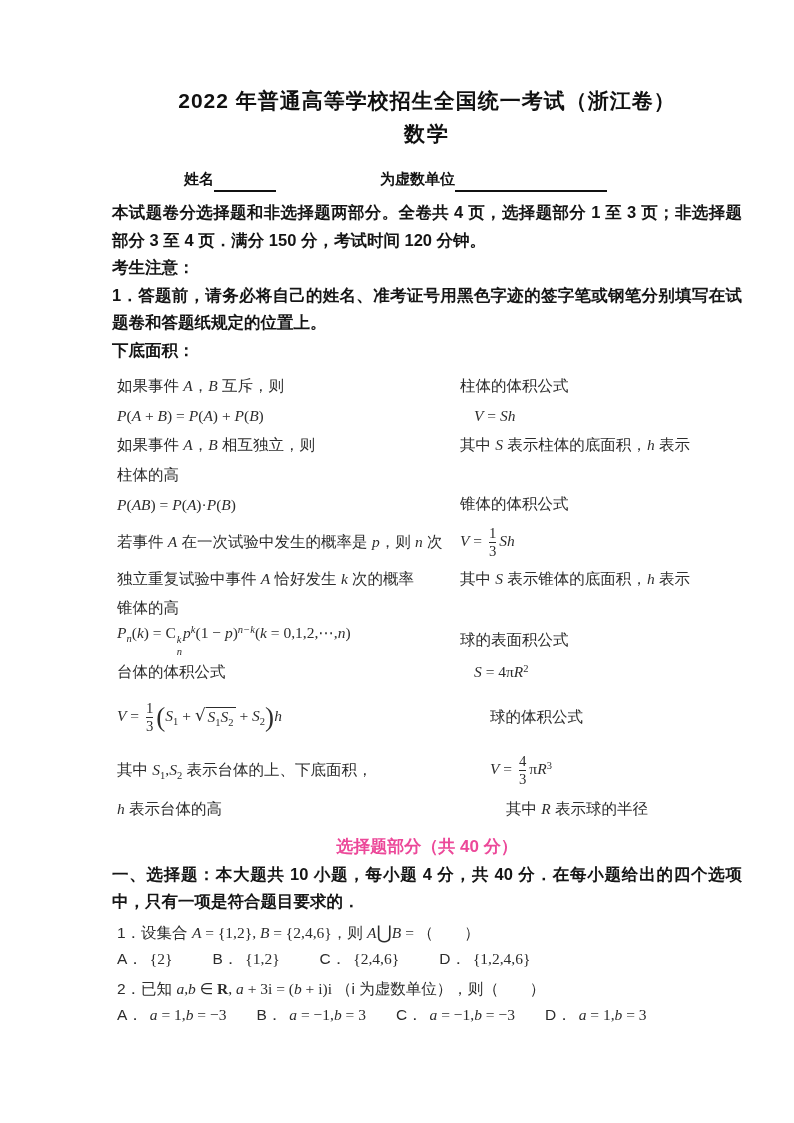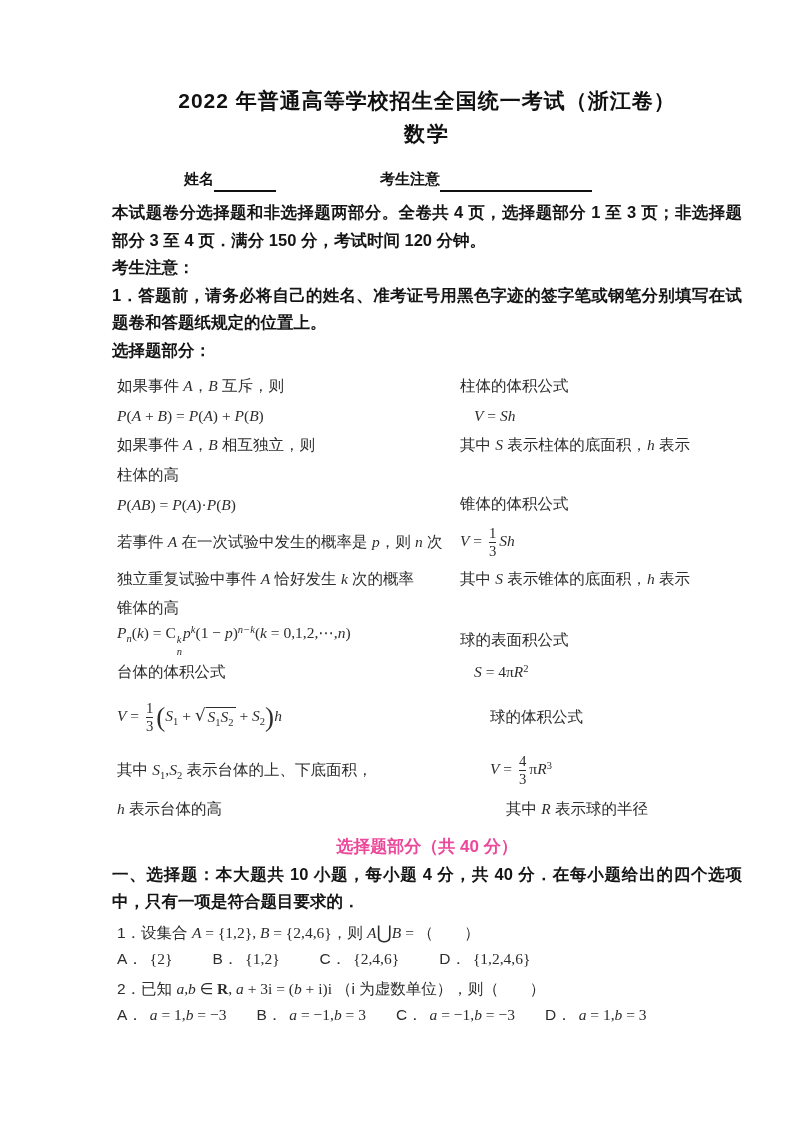--- a/index.html
+++ b/index.html
@@ -95,28 +95,28 @@
 <body>
 
 <div class="page">
 
   <div class="title">2022 年普通高等学校招生全国统一考试（浙江卷）</div>
   <div class="subject">数学</div>
 
   <div class="name-row">
     <span>姓名</span>
       <span class="blank blank-name"></span>
-    <span class="ticket-group">考生注意</span>
+    <span class="ticket-group">为虚数单位</span>
       <span class="blank blank-ticket"></span>
   </div>
 
   <p class="b first">本试题卷分选择题和非选择题两部分。全卷共 4 页，选择题部分 1 至 3 页；非选择题部分 3 至 4 页．满分 150 分，考试时间 120 分钟。</p>
   <p class="b">考生注意：</p>
   <p class="b">1．答题前，请务必将自己的姓名、准考证号用黑色字迹的签字笔或钢笔分别填写在试题卷和答题纸规定的位置上。</p>
-  <p class="b">选择题部分：</p>
+  <p class="b">下底面积：</p>
 
   <div class="formulas">
     <div class="f-row">
         <div class="fl"><span class="m-c">如果事件 </span><span class="m-i">A</span><span class="m-c">，</span><span class="m-i">B</span><span class="m-c"> 互斥，则</span></div>
         <div class="fr"><span class="m-c">柱体的体积公式</span></div>
       </div>
     <div class="f-row">
         <div class="fl"><span class="m-i">P</span><span class="m-r">(</span><span class="m-i">A</span><span class="m-r"> + </span><span class="m-i">B</span><span class="m-r">) = </span><span class="m-i">P</span><span class="m-r">(</span><span class="m-i">A</span><span class="m-r">) + </span><span class="m-i">P</span><span class="m-r">(</span><span class="m-i">B</span><span class="m-r">)</span></div>
         <div class="fr r-ind1"><span class="m-i">V</span><span class="m-r"> = </span><span class="m-i">Sh</span></div>
       </div>

